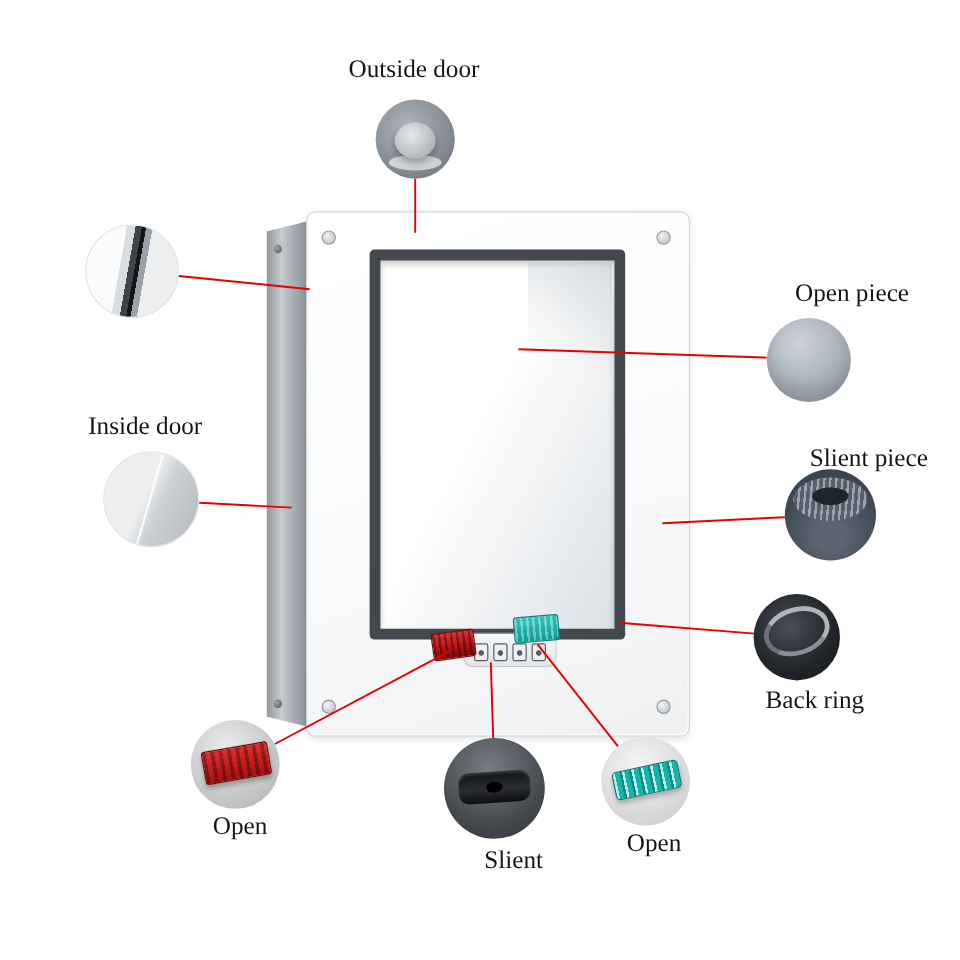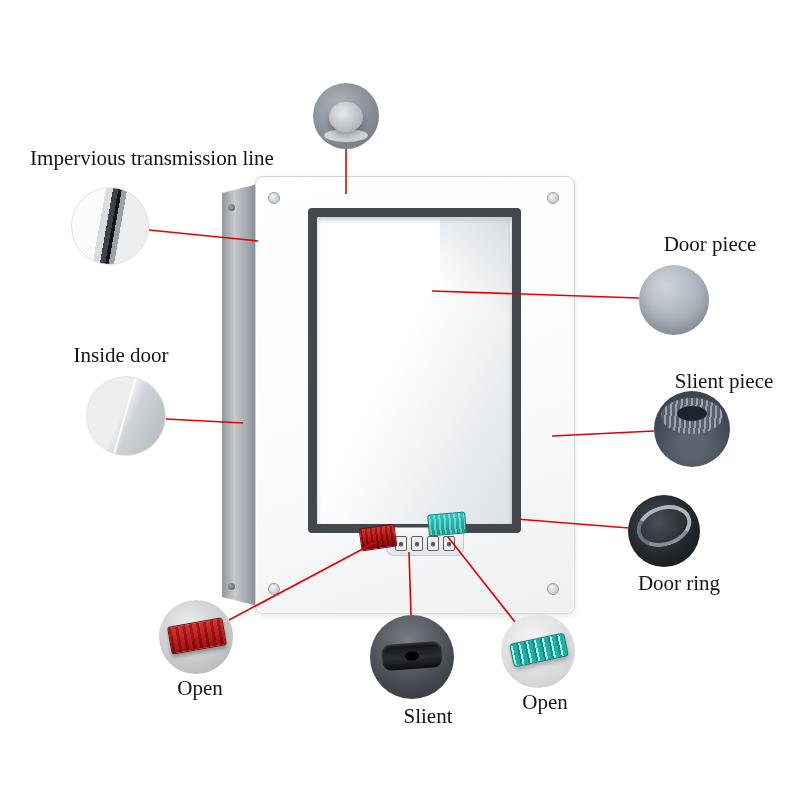--- a/index.html
+++ b/index.html
@@ -186,22 +186,22 @@
   <div class="callout co-magnet">
     <div class="magnet-bar">
       <div class="magnet-hole"></div>
     </div>
   </div>
 
   <div class="callout co-open-right">
     <div class="teal-part"></div>
   </div>
 
-  <div class="label" style="left:152px;top:146px">Impervious transmission line</div>
-  <div class="label" style="left:710px;top:232px">Door piece</div>
+  <div class="label" style="left:345px;top:45px">Outside door</div>
+  <div class="label" style="left:710px;top:232px">Open piece</div>
   <div class="label" style="left:121px;top:343px">Inside door</div>
   <div class="label" style="left:724px;top:369px">Slient piece</div>
-  <div class="label" style="left:679px;top:571px">Door ring</div>
+  <div class="label" style="left:679px;top:571px">Back ring</div>
   <div class="label" style="left:200px;top:676px">Open</div>
   <div class="label" style="left:428px;top:704px">Slient</div>
   <div class="label" style="left:545px;top:690px">Open</div>
 
 </div>
 
 </body></html>

